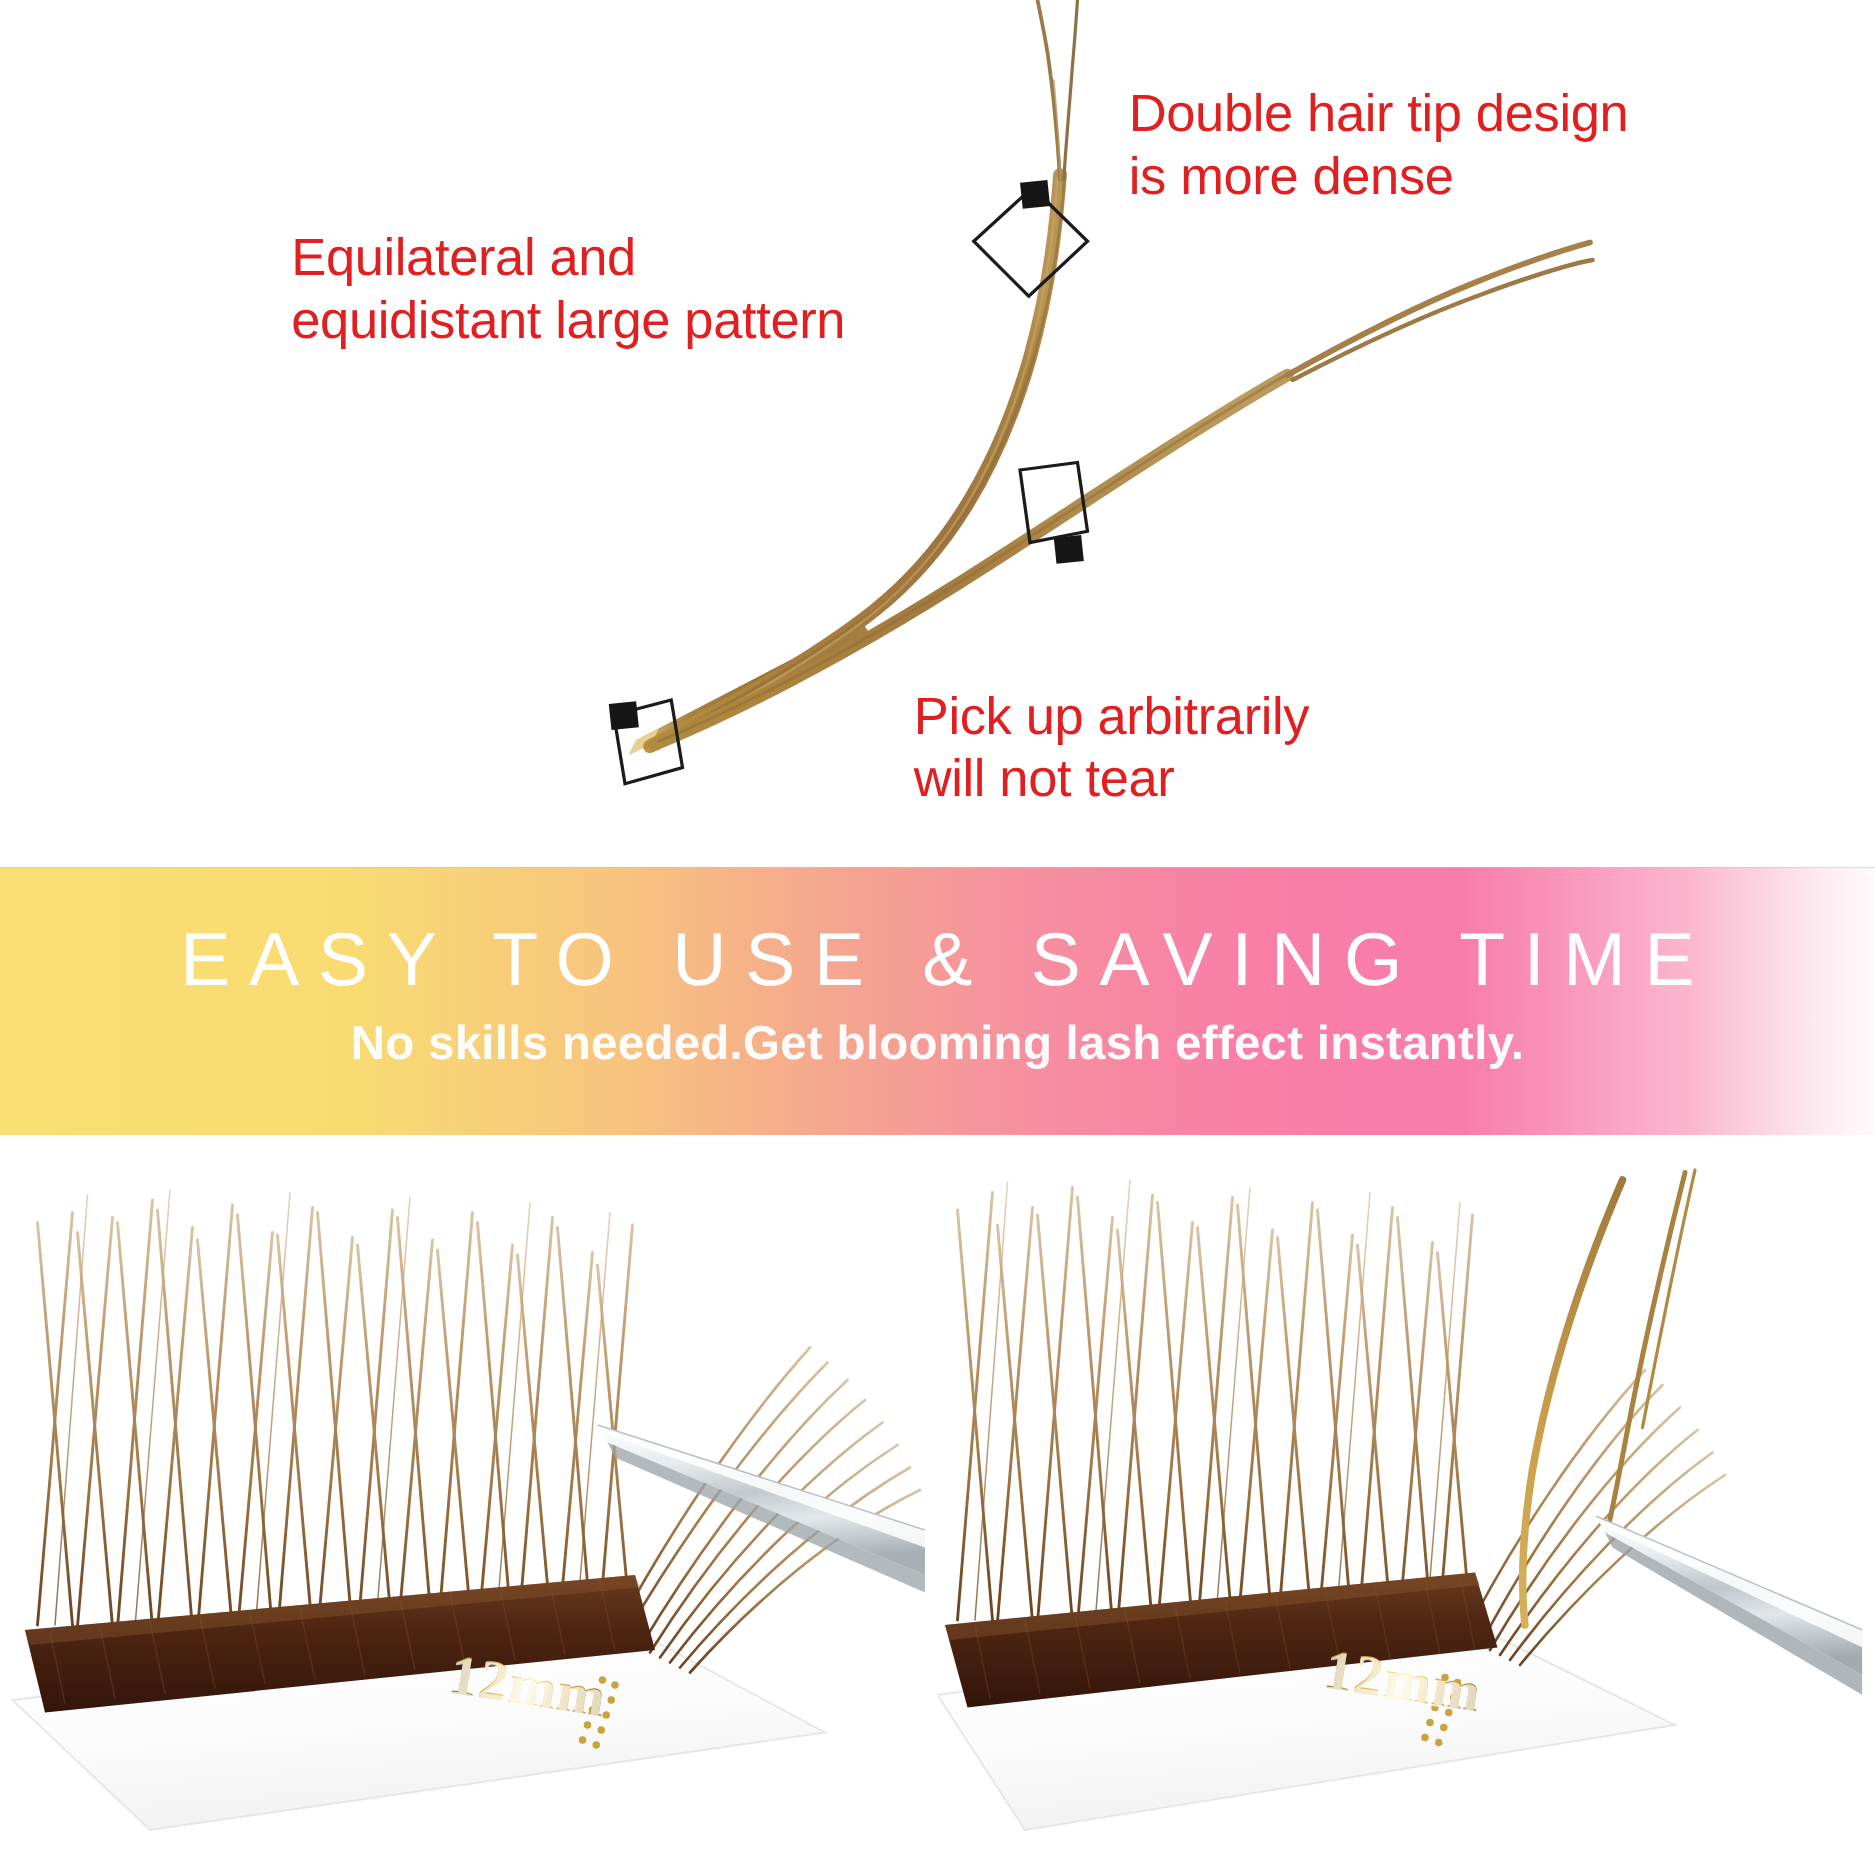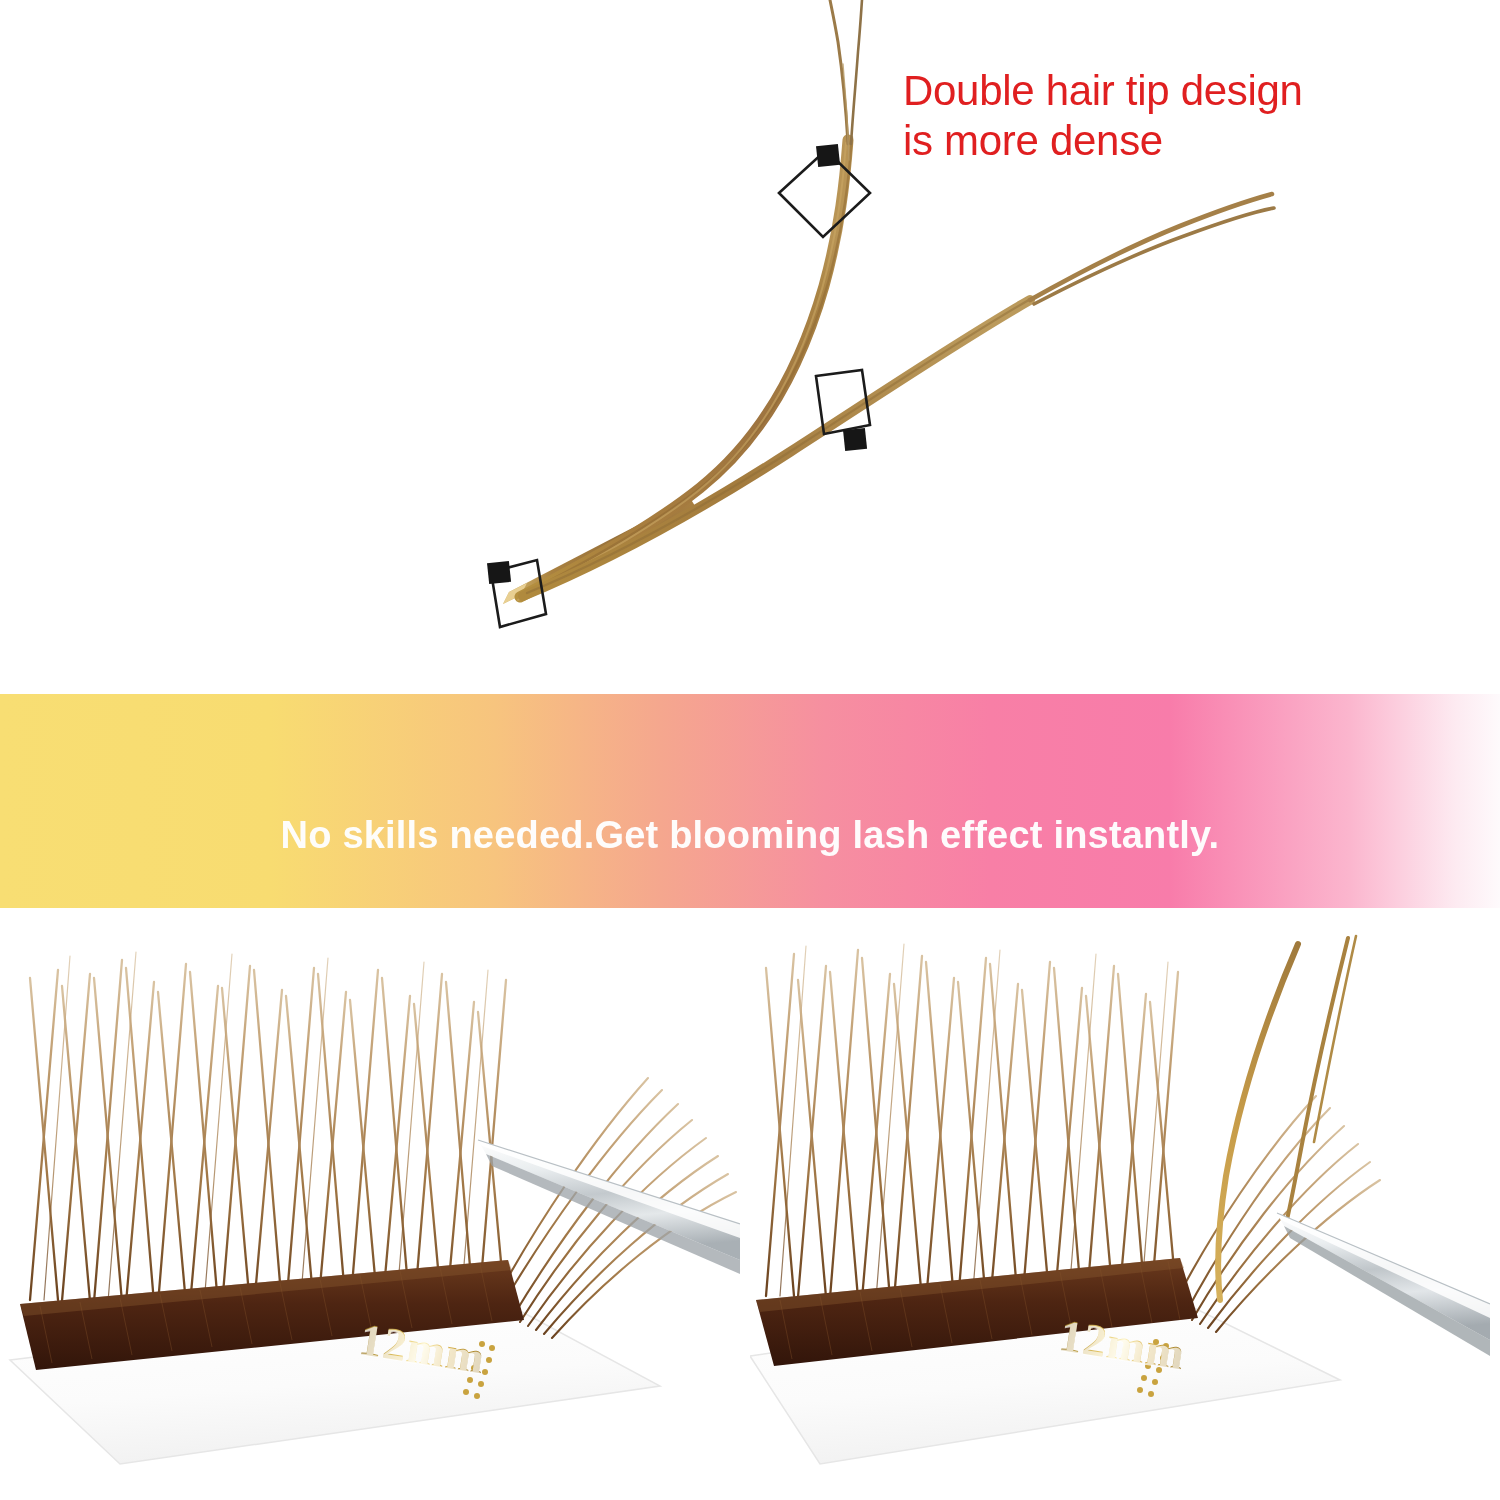--- a/index.html
+++ b/index.html
@@ -223,24 +223,29 @@
 
       <g>
         <polygon points="491,572 537,560 546,614 500,627" fill="none" stroke="#1b1b1b" stroke-width="2.6"></polygon>
         <rect x="488" y="562" width="22" height="21" fill="#161616" transform="rotate(-6 499 572)"></rect>
       </g>
     </svg>
 
     <div class="callout" id="callout-double">Double hair tip design
 is more dense</div>
 
-
+    <div class="callout" id="callout-equi">Equilateral and
+equidistant large pattern</div>
+
+    <div class="callout" id="callout-pick">Pick up arbitrarily
+will not tear</div>
   </div>
 
   <div id="section-banner">
+    <div id="banner-title">EASY TO USE &amp; SAVING TIME</div>
     <div id="banner-subtitle">No skills needed.Get blooming lash effect instantly.</div>
   </div>
 
   <div id="section-photos">
 
     <div class="photo-panel" id="panel-left">
       <svg class="panel-svg" viewBox="0 0 740 592">
         <defs>
           <linearGradient id="cardGradL" x1="0" y1="0" x2="0.3" y2="1">
             <stop offset="0%" stop-color="#ffffff"></stop>

